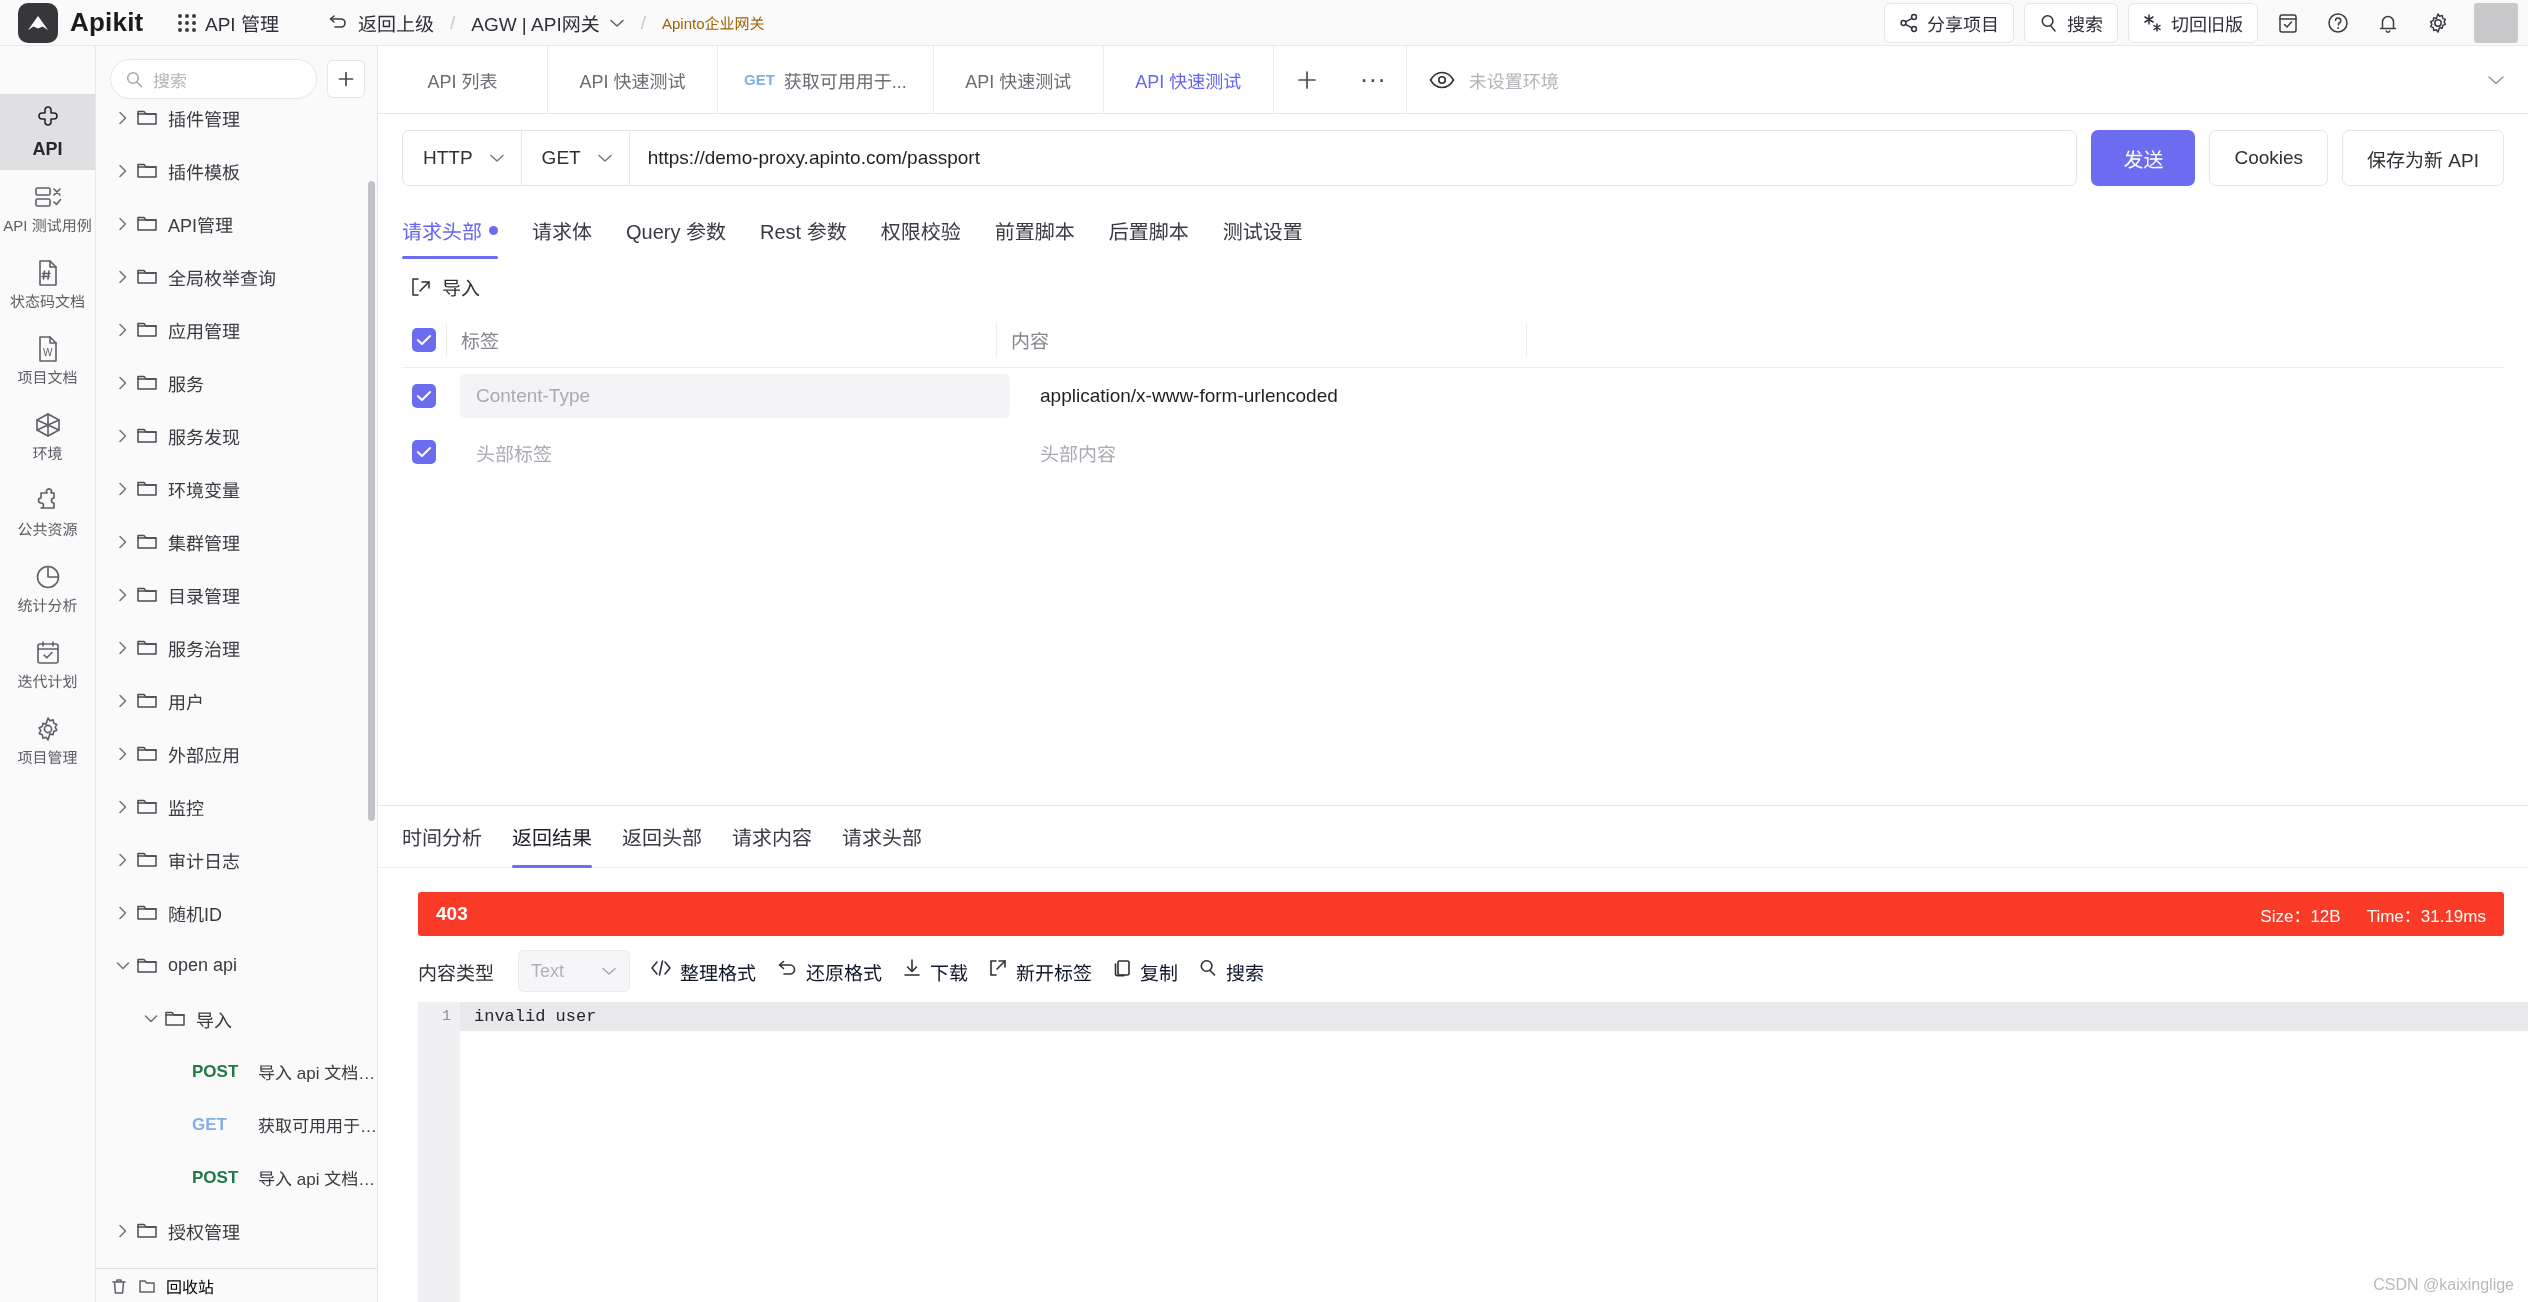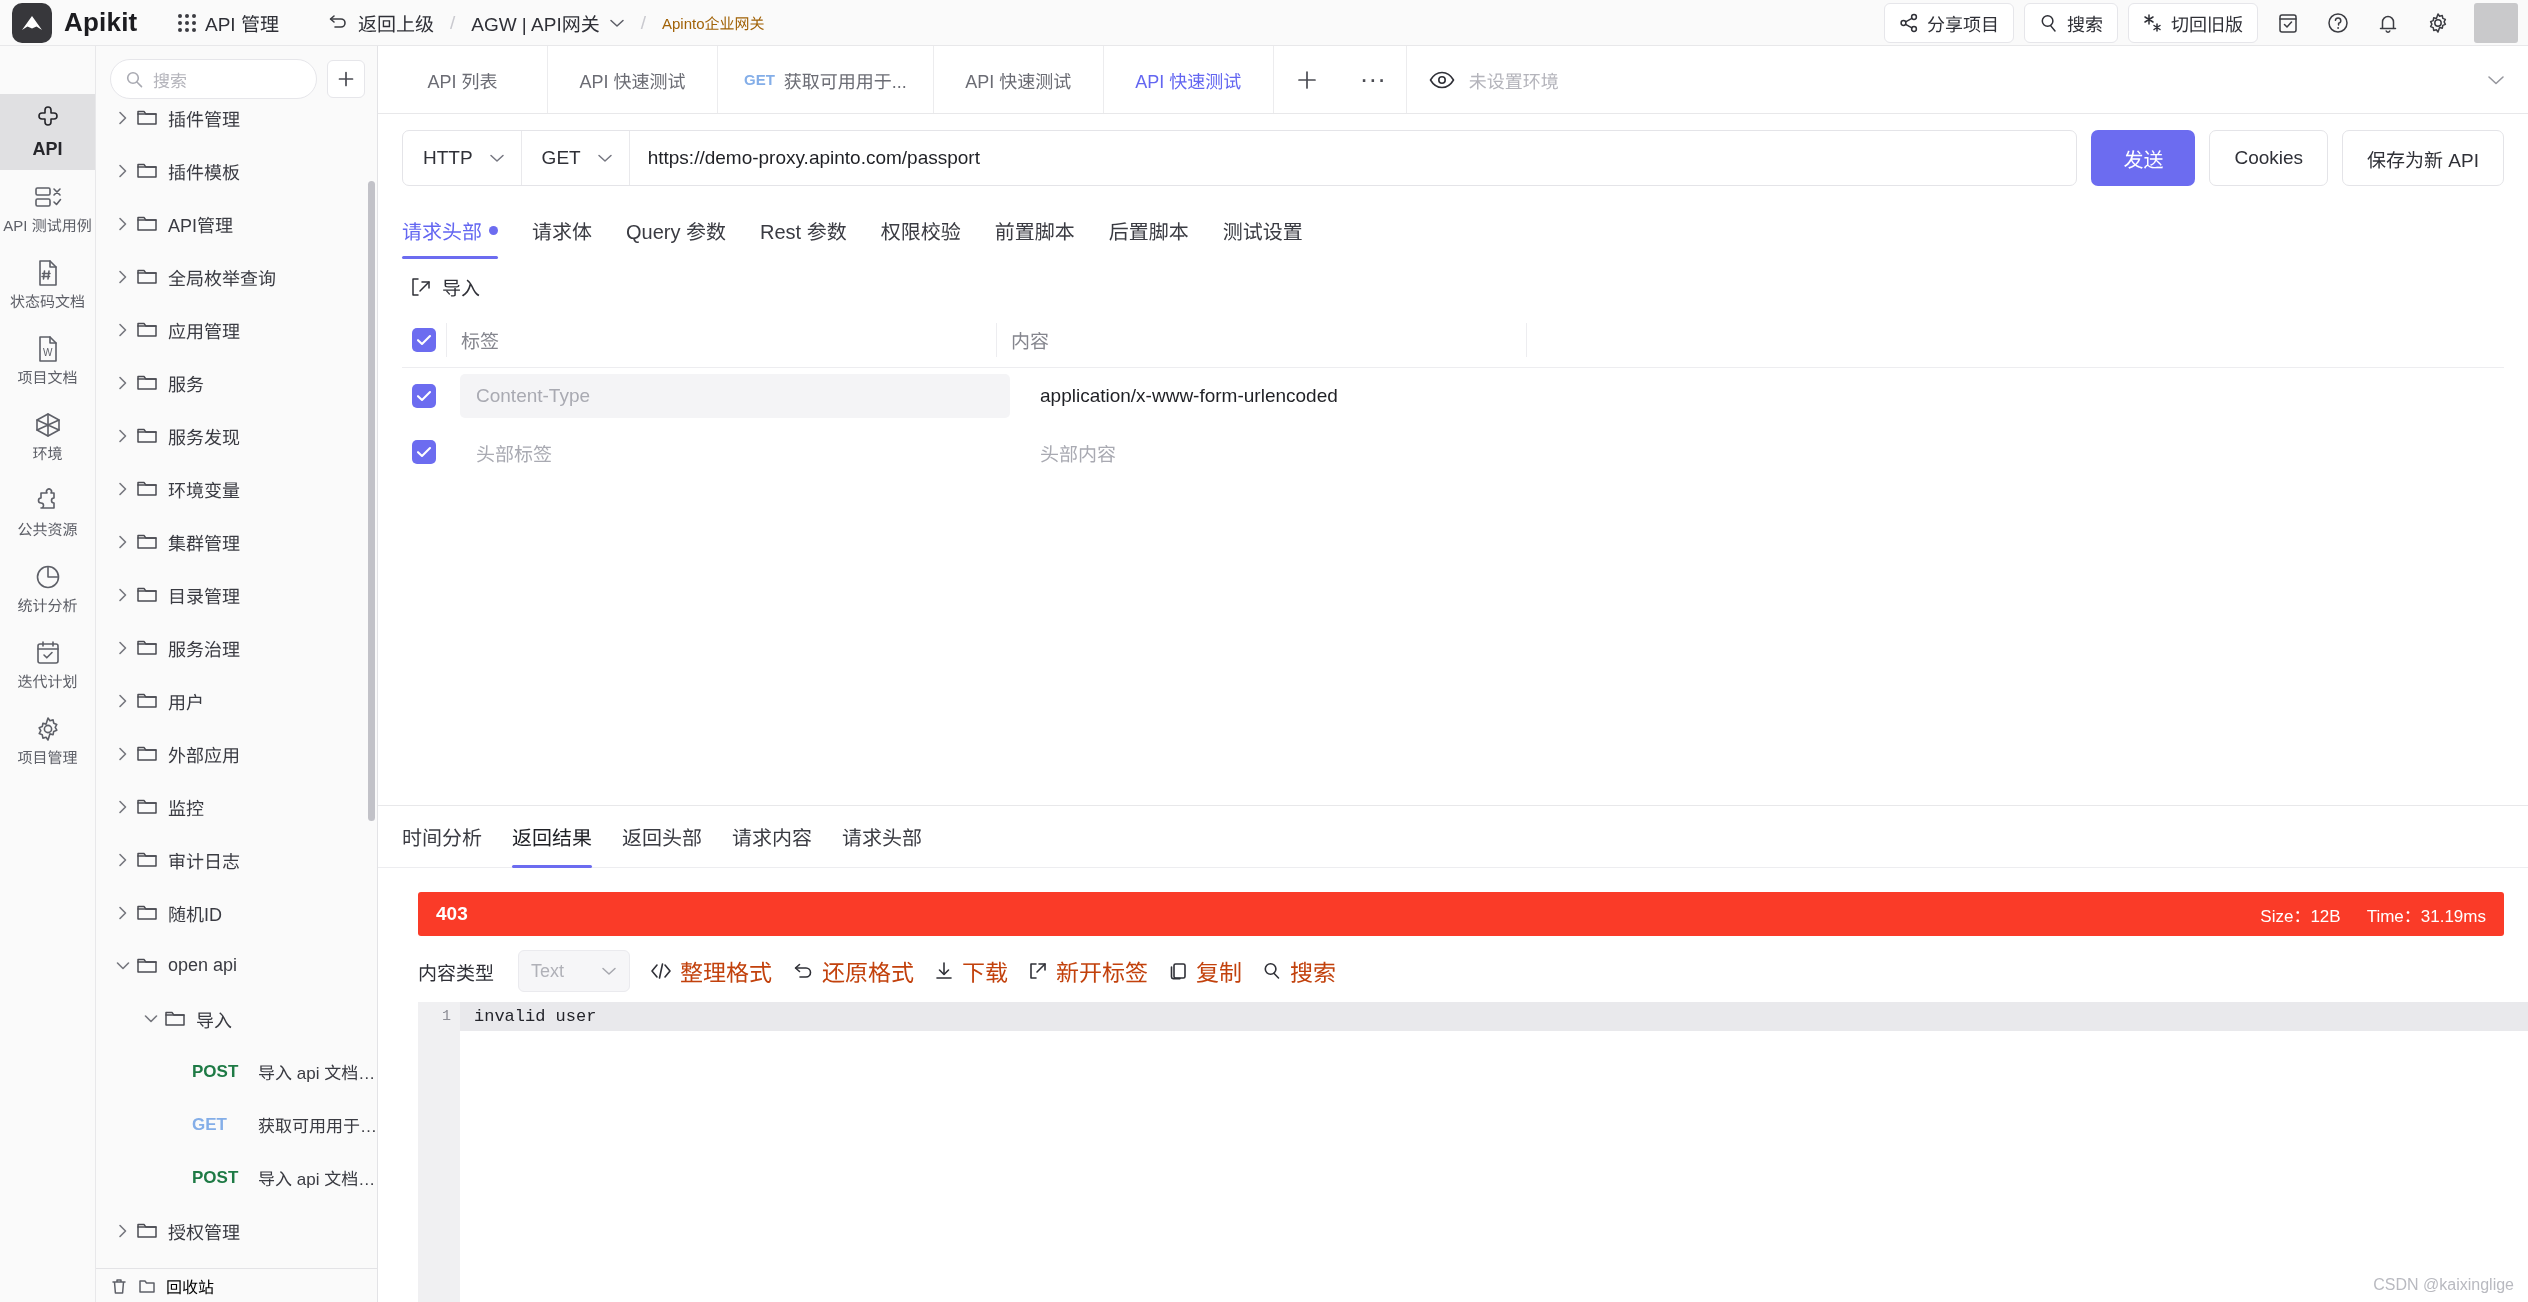--- a/index.html
+++ b/index.html
@@ -11,21 +11,21 @@
     -webkit-font-smoothing: antialiased;
   }
   .app { width: 2528px; height: 1302px; display: flex; flex-direction: column; position: relative; }
 
   
   .topbar {
     height: 46px; min-height: 46px; background: #fafafa;
     display: flex; align-items: center; border-bottom: 1px solid #e8e8ea;
     position: relative;
   }
-  .brand { display: flex; align-items: center; gap: 12px; padding-left: 12px; width: 156px; }
+  .brand { display: flex; align-items: center; gap: 12px; padding-left: 18px; width: 156px; }
   .brand-logo {
     width: 40px; height: 40px; border-radius: 10px; background: #37373b;
     display: flex; align-items: center; justify-content: center;
   }
   .brand-logo svg { display: block; }
   .brand-name { font-size: 26px; font-weight: bold; color: #1c1c20; letter-spacing: .2px; }
 
   .hdr-item { display: flex; align-items: center; gap: 9px; color: #2f3037; font-size: 19px; white-space: nowrap; }
   .hdr-gap { margin-left: 22px; }
   .grid-icon { display: grid; grid-template-columns: repeat(3, 4px); grid-template-rows: repeat(3, 4px); gap: 3px; }
@@ -161,21 +161,21 @@
   .status-bar .code { font-weight: bold; }
   .status-bar .right { margin-left: auto; display: flex; gap: 26px; font-size: 17px; }
 
   .resp-toolbar { display: flex; align-items: center; gap: 20px; padding: 14px 24px 10px 40px; }
   .ct-label { font-size: 19px; color: #2f3037; margin-right: 4px; }
   .ct-select {
     height: 42px; min-width: 112px; border: 1px solid #eaeaee; background: #f6f6f8; border-radius: 6px;
     display: flex; align-items: center; justify-content: space-between; padding: 0 12px; gap: 24px;
     color: #b0b1b8; font-size: 18px;
   }
-  .tb-act { display: flex; align-items: center; gap: 8px; font-size: 23px; color: #c2410c; white-space: nowrap; }
+  .tb-act { display: flex; gap: 8px; font-size: 19px; color: #0f172a; white-space: nowrap; }
 
   .code-area { flex: 1; display: flex; margin-left: 40px; border-top: 0; overflow: hidden; }
   .gutter { width: 42px; min-width: 42px; background: #f0f0f2; color: #8d8e96; font-family: "Liberation Mono", "DejaVu Sans Mono", monospace; font-size: 15px; text-align: right; padding: 6px 9px 0 0; }
   .code-body { flex: 1; background: #fff; }
   .code-line { background: #e9e9ec; font-family: "Liberation Mono", "DejaVu Sans Mono", monospace; font-size: 17px; color: #24252b; padding: 5px 0 5px 14px; }
 
   .watermark { position: absolute; right: 14px; bottom: 8px; color: #b9bac0; font-size: 16px; }
 
   svg { stroke-linecap: round; stroke-linejoin: round; }
 </style>

